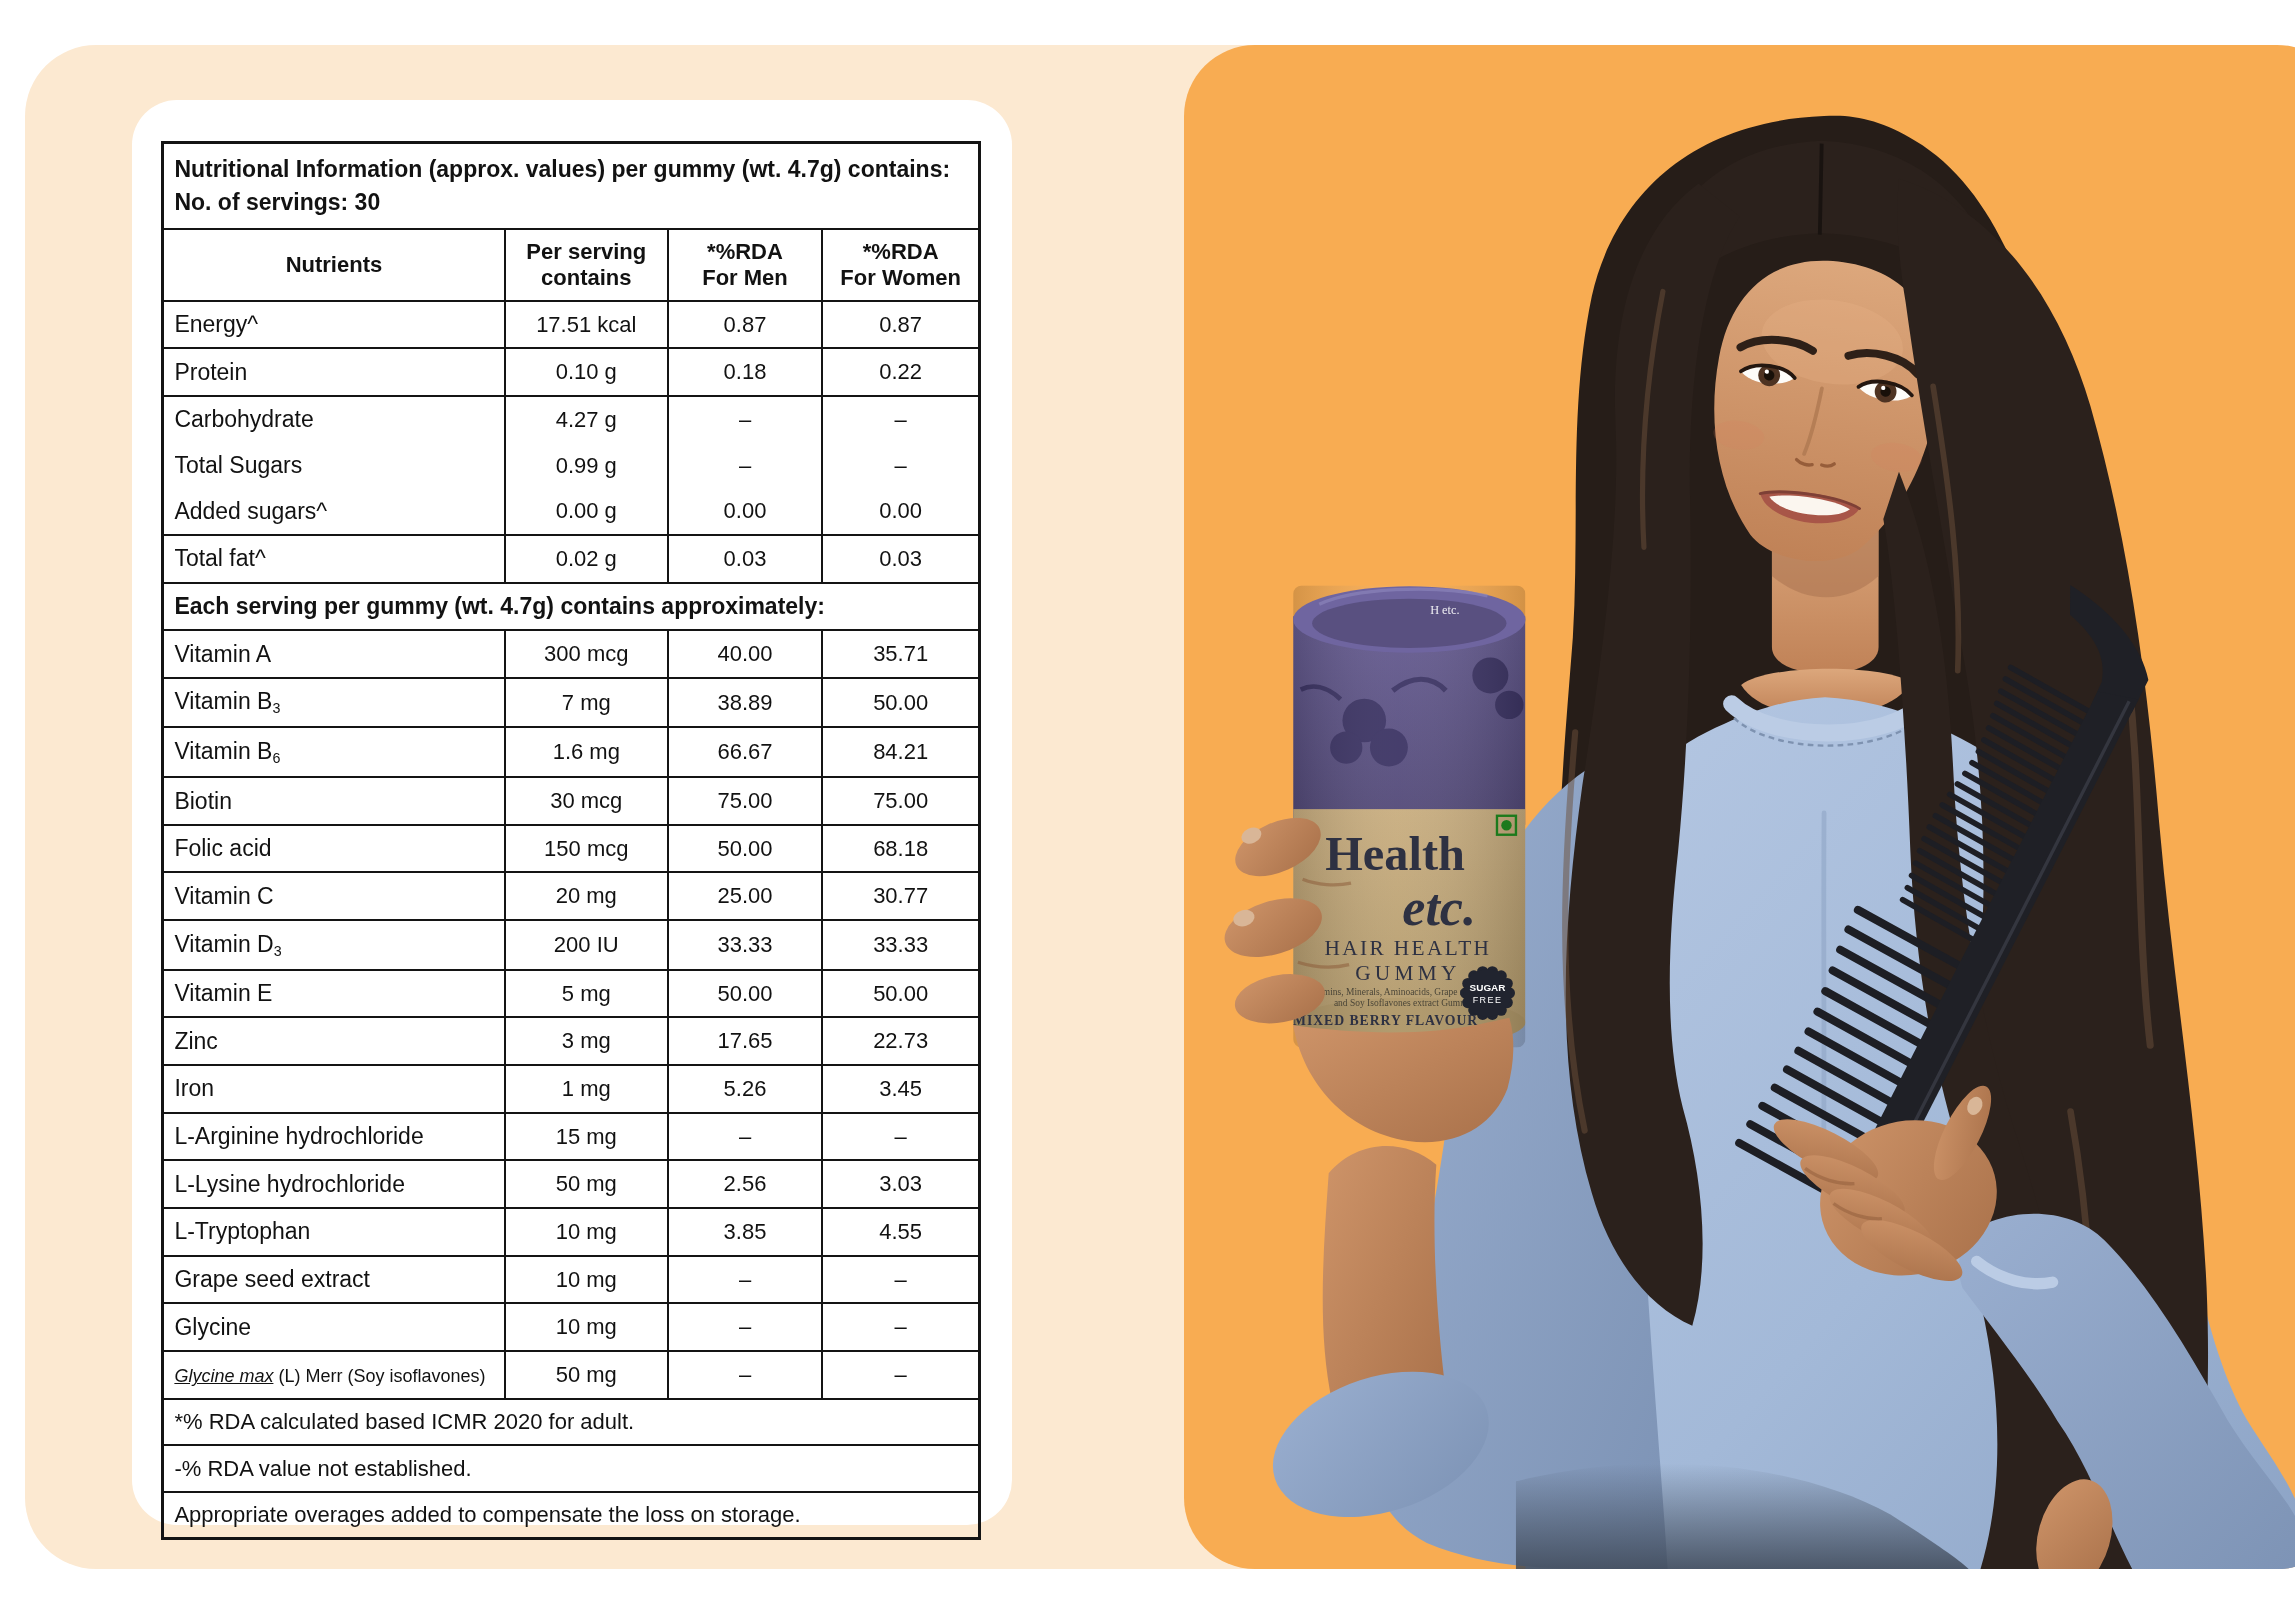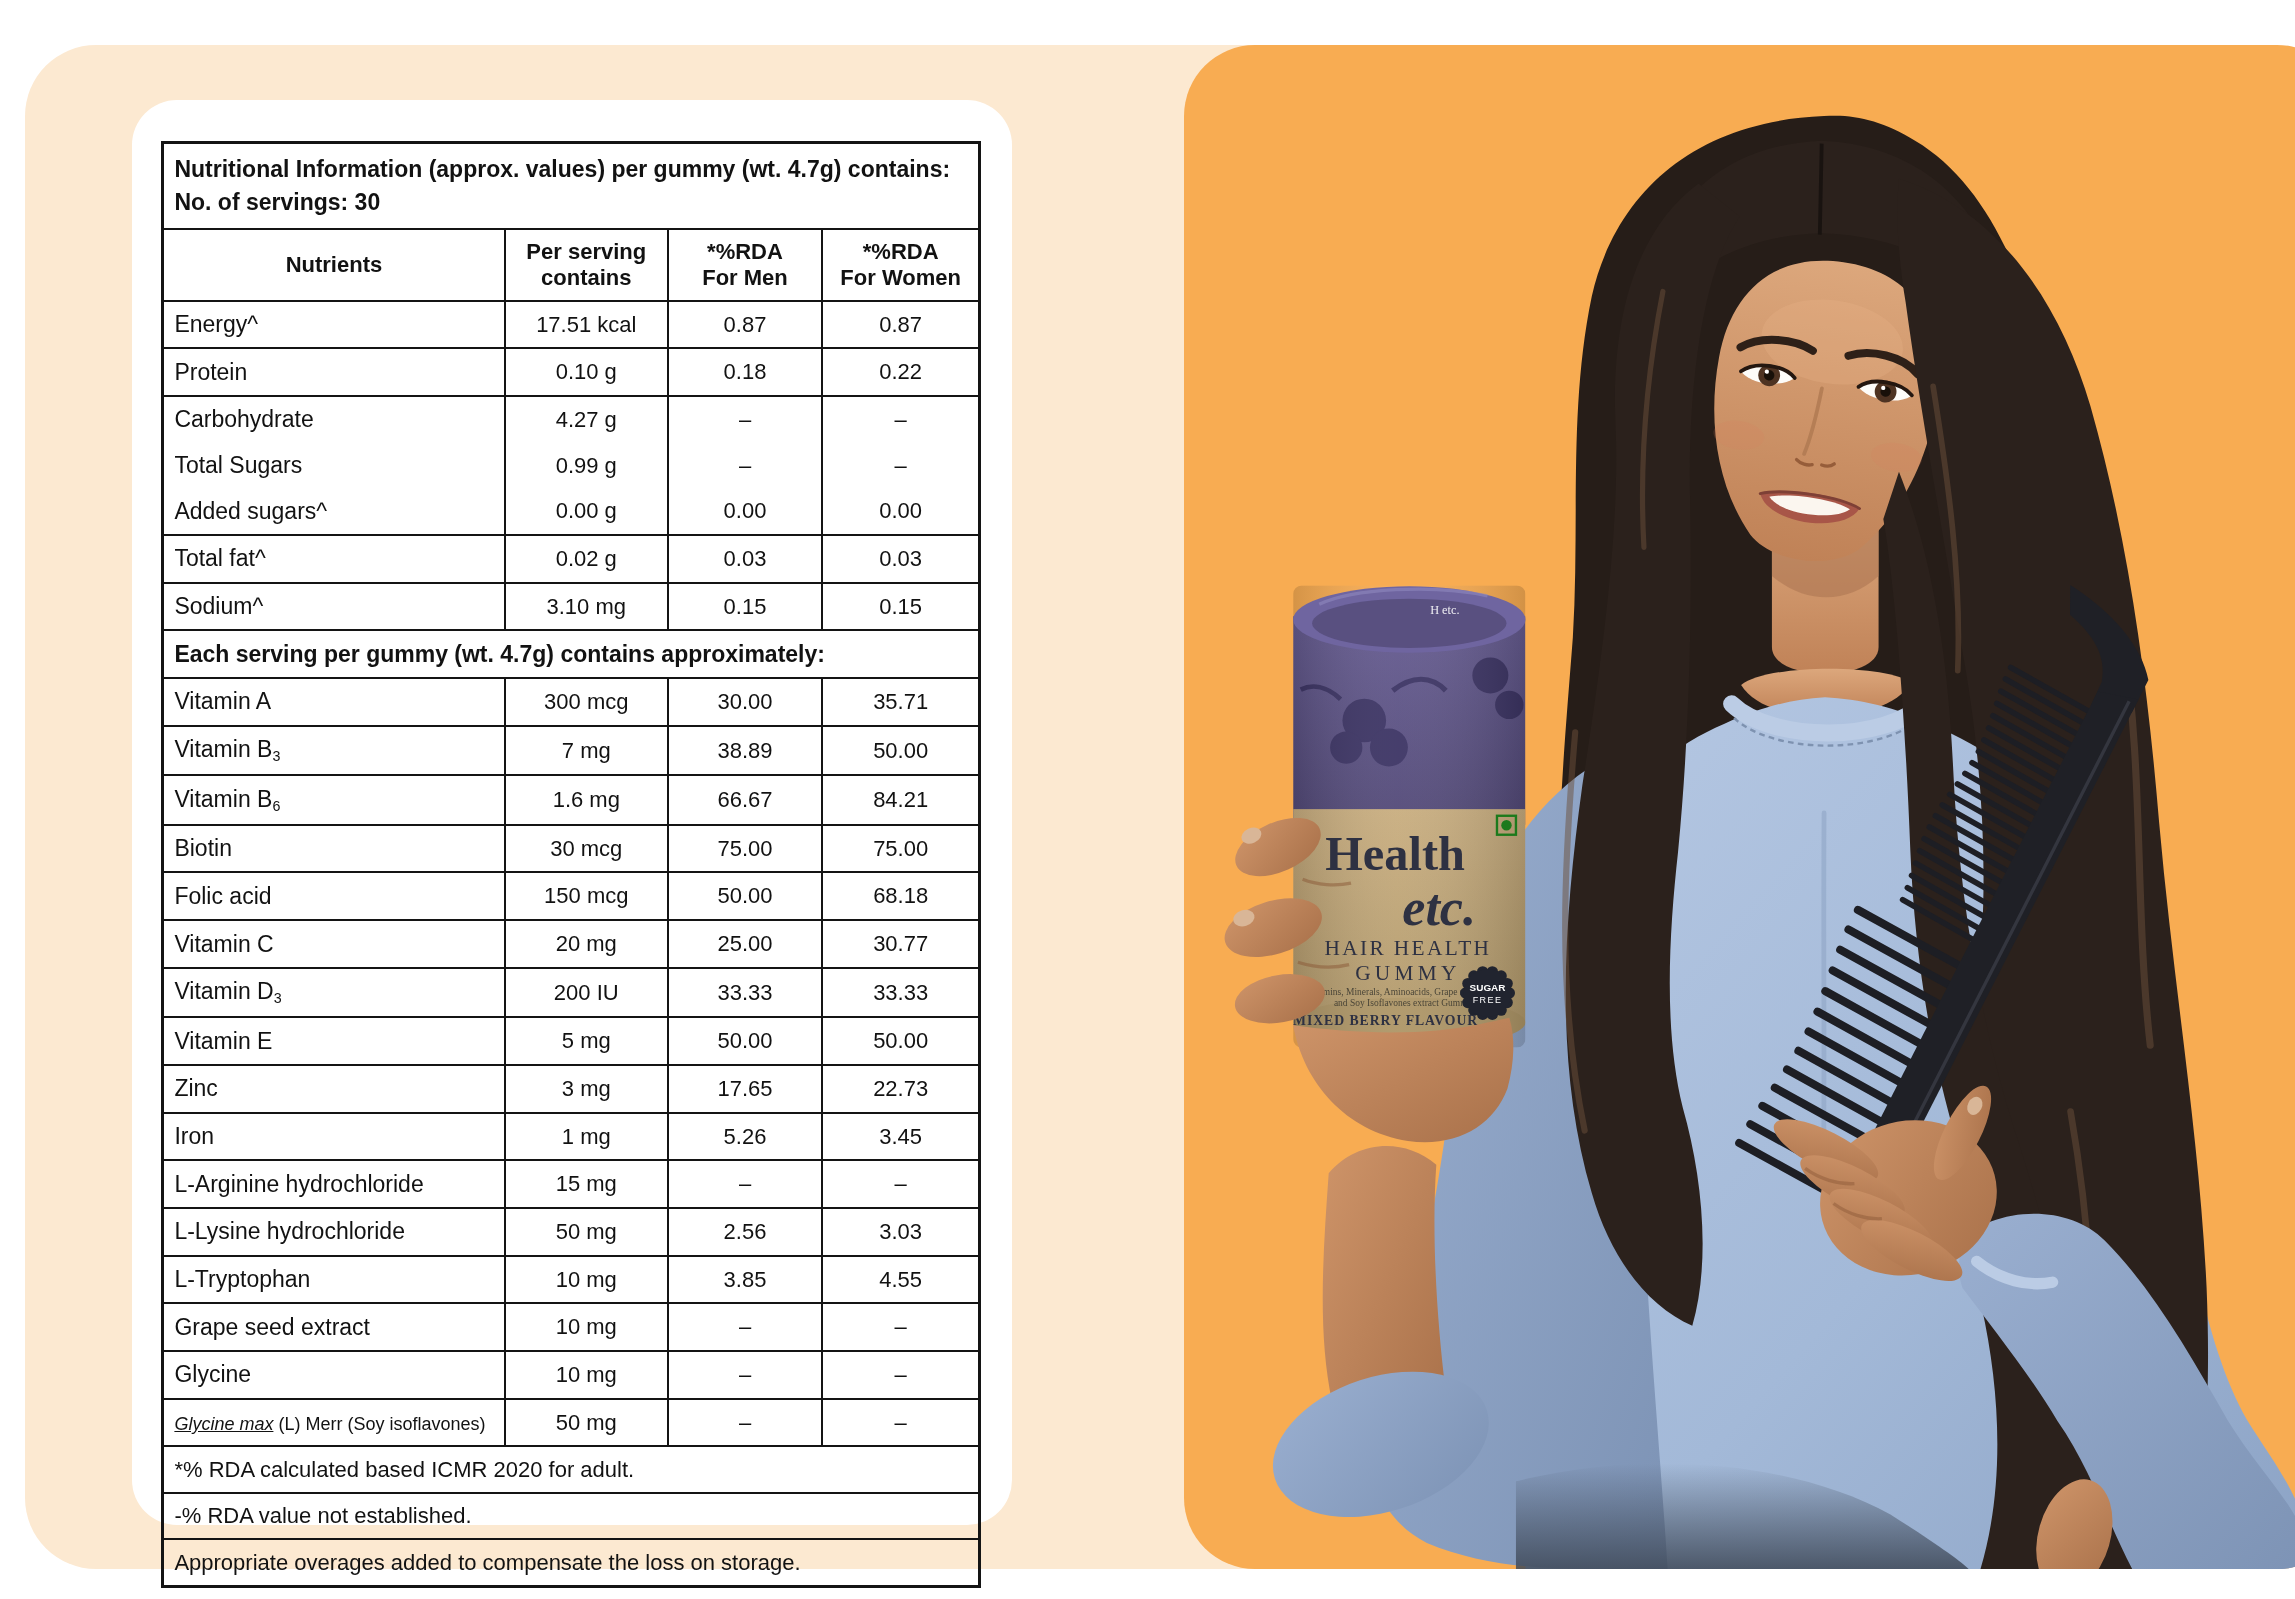--- a/index.html
+++ b/index.html
@@ -106,33 +106,27 @@
             <td class="val-cell">0.00 g</td>
             <td class="val-cell">0.00</td>
             <td class="val-cell">0.00</td>
           </tr>
           <tr class="data-row">
             <td class="name-cell"><span>Total fat^</span></td>
             <td class="val-cell">0.02 g</td>
             <td class="val-cell">0.03</td>
             <td class="val-cell">0.03</td>
           </tr>
-          <tr class="data-row">
-            <td class="name-cell"><span>Sodium^</span></td>
-            <td class="val-cell">3.10 mg</td>
-            <td class="val-cell">0.15</td>
-            <td class="val-cell">0.15</td>
-          </tr>
           <tr class="section-row">
             <td class="section-cell" colspan="4">Each serving per gummy (wt. 4.7g) contains approximately:</td>
           </tr>
           <tr class="data-row">
             <td class="name-cell"><span>Vitamin A</span></td>
             <td class="val-cell">300 mcg</td>
-            <td class="val-cell">30.00</td>
+            <td class="val-cell">40.00</td>
             <td class="val-cell">35.71</td>
           </tr>
           <tr class="data-row">
             <td class="name-cell"><span>Vitamin B</span><span class="sub">3</span></td>
             <td class="val-cell">7 mg</td>
             <td class="val-cell">38.89</td>
             <td class="val-cell">50.00</td>
           </tr>
           <tr class="data-row tall">
             <td class="name-cell"><span>Vitamin B</span><span class="sub">6</span></td>

